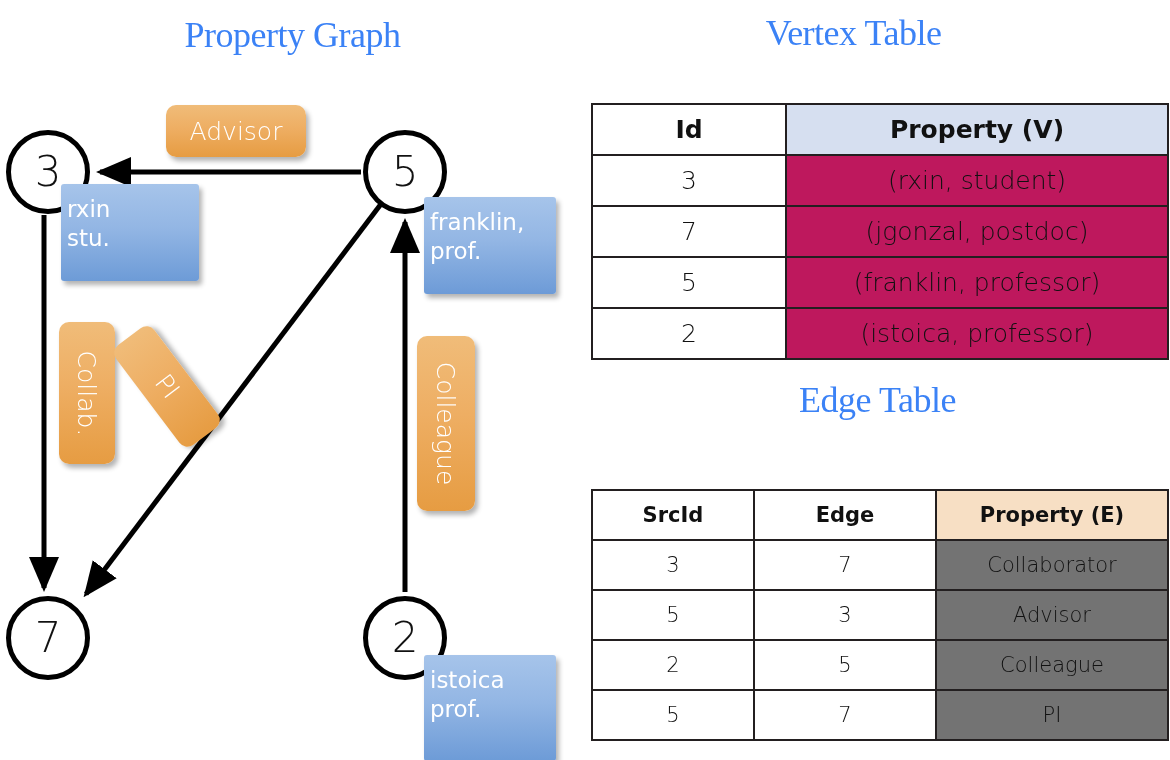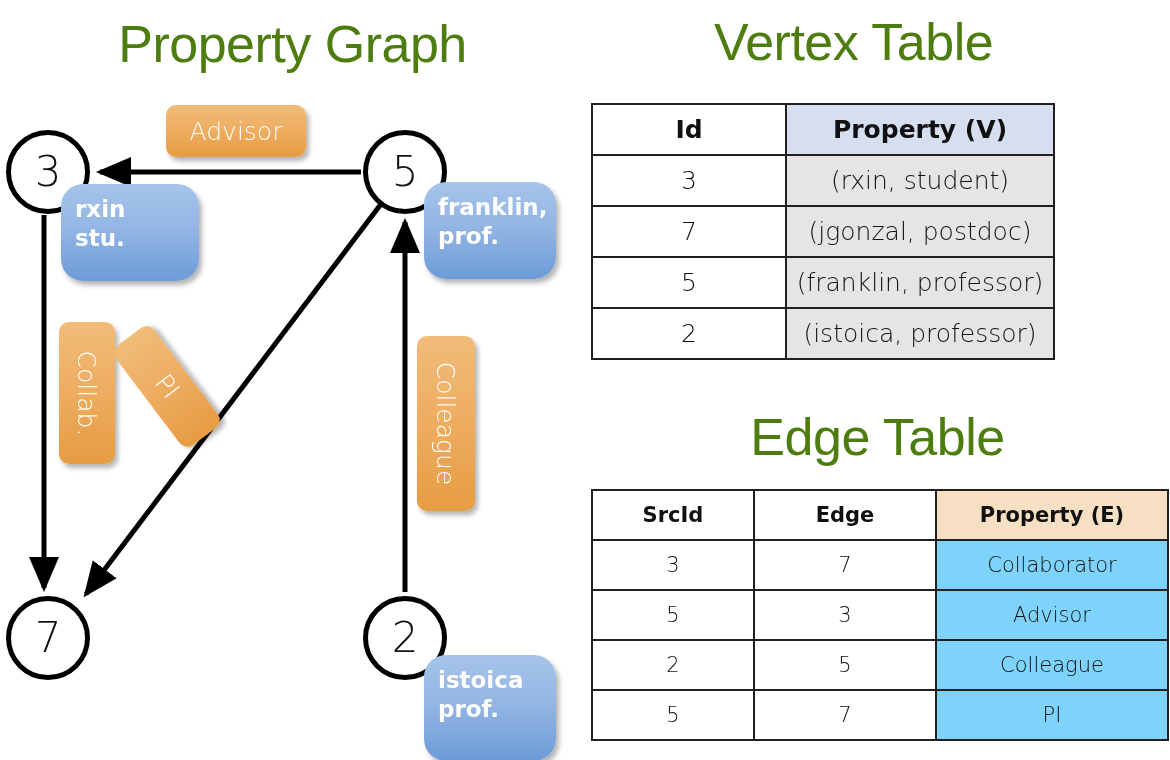--- a/index.html
+++ b/index.html
@@ -12,31 +12,31 @@
     height: 760px;
     position: relative;
     overflow: hidden;
     font-family: "Liberation Sans", sans-serif;
     color: #000000;
   }
 
   
   .title {
     position: absolute;
-    font-family: Liberation Sans, sans-serif;
-    font-weight: 300;
-    font-size: 52px;
+    font-family: Liberation Serif, serif;
+    font-weight: 300;
+    font-size: 36px;
     letter-spacing: -0.5px;
-    color: #4d7c0f;
+    color: #3b82f6;
     white-space: nowrap;
     text-align: center;
   }
   #title-property-graph { left: 0px;   top: 14px;  width: 585px; }
   #title-vertex-table   { left: 561px; top: 12px;  width: 585px; text-align: center; }
-  #title-edge-table     { left: 585px; top: 407px; width: 585px; }
+  #title-edge-table     { left: 585px; top: 379px; width: 585px; }
 
   
   #graph-panel {
     position: absolute;
     left: 0; top: 0;
     width: 585px; height: 760px;
   }
   #graph-edges {
     position: absolute;
     left: 0; top: 0;
@@ -63,33 +63,33 @@
   .vertex-num { pointer-events: none; }
 
   #vertex-3 { left: 6px;   top: 130px; }
   #vertex-5 { left: 363px; top: 130px; }
   #vertex-7 { left: 6px;   top: 596px; }
   #vertex-2 { left: 363px; top: 596px; }
 
   
   .prop-box {
     position: absolute;
-    border-radius: 22px;
+    border-radius: 3px;
     background: linear-gradient(to bottom, #a6c4ea 0%, #93b6e4 45%, #6d9bd7 100%);
     box-shadow: 3px 4px 5px rgba(0,0,0,0.30);
     color: #ffffff;
     font-family: "DejaVu Sans", sans-serif;
-    font-weight: 700;
+    font-weight: 400;
     font-size: 23px;
     line-height: 1.28;
-    padding: 11px 14px;
+    padding: 11px 6px;
     box-sizing: border-box;
   }
   #box-rxin     { left: 61px;  top: 184px; width: 138px; height: 97px; }
-  #box-franklin { left: 424px; top: 182px; width: 132px; height: 97px; }
+  #box-franklin { left: 424px; top: 197px; width: 132px; height: 97px; }
   #box-jgonzal  { left: 61px;  top: 650px; width: 140px; height: 97px; }
   #box-istoica  { left: 424px; top: 655px; width: 132px; height: 106px; }
 
   
   .edge-label {
     position: absolute;
     border-radius: 10px;
     background: linear-gradient(to bottom, #f0bc79 0%, #eeae63 45%, #e69c42 100%);
     box-shadow: 3px 4px 5px rgba(0,0,0,0.30);
     color: #ffffff;
@@ -148,36 +148,36 @@
     color: #111111;
   }
   .data-table th {
     font-weight: 700;
     font-family: "DejaVu Sans", sans-serif;
   }
 
   
   #vertex-table {
     left: 591px; top: 103px;
-    width: 464px;
+    width: 578px;
   }
   #vertex-table th, #vertex-table td { font-size: 25px; height: 47px; }
   #vertex-table .col-id   { width: 190px; background: #ffffff; }
-  #vertex-table .col-prop { background: #e5e5e5; }
+  #vertex-table .col-prop { background: #be185d; }
   #vertex-table thead th.col-prop { background: #d6dff0; margin-top: 8px; }
 
   
   #edge-table {
     left: 591px; top: 489px;
     width: 578px;
   }
   #edge-table th, #edge-table td { font-size: 21px; height: 46px; }
   #edge-table .col-src  { width: 158px; background: #ffffff; }
   #edge-table .col-dst  { width: 178px; background: #ffffff; }
-  #edge-table .col-prop { background: #7dd3fc; }
+  #edge-table .col-prop { background: #737373; }
   #edge-table thead th.col-prop { background: #f7dfc4; }
 </style>
 </head>
 <body>
 
 <div class="title" id="title-property-graph">Property Graph</div>
 <div class="title" id="title-vertex-table">Vertex Table</div>
 <div class="title" id="title-edge-table">Edge Table</div>
 
 <div id="graph-panel">

